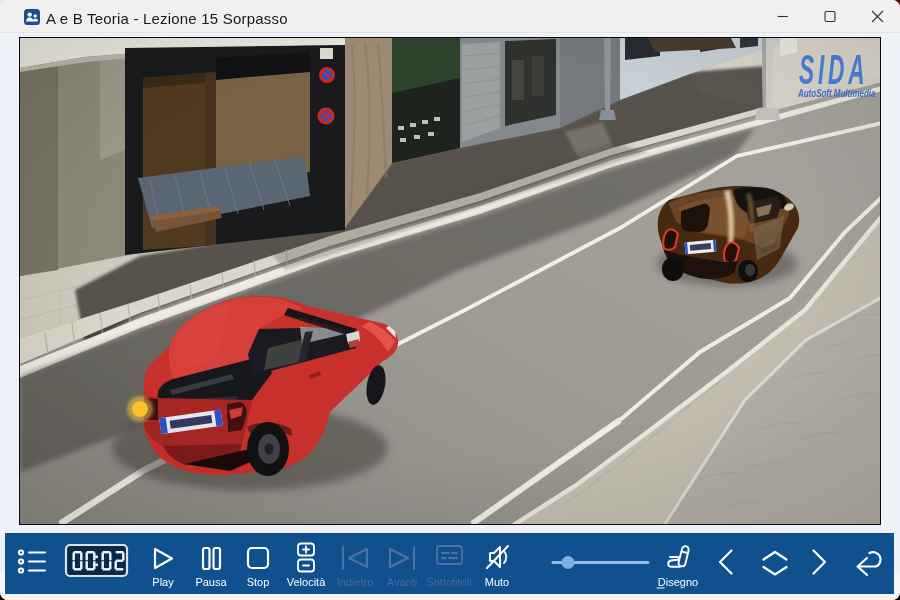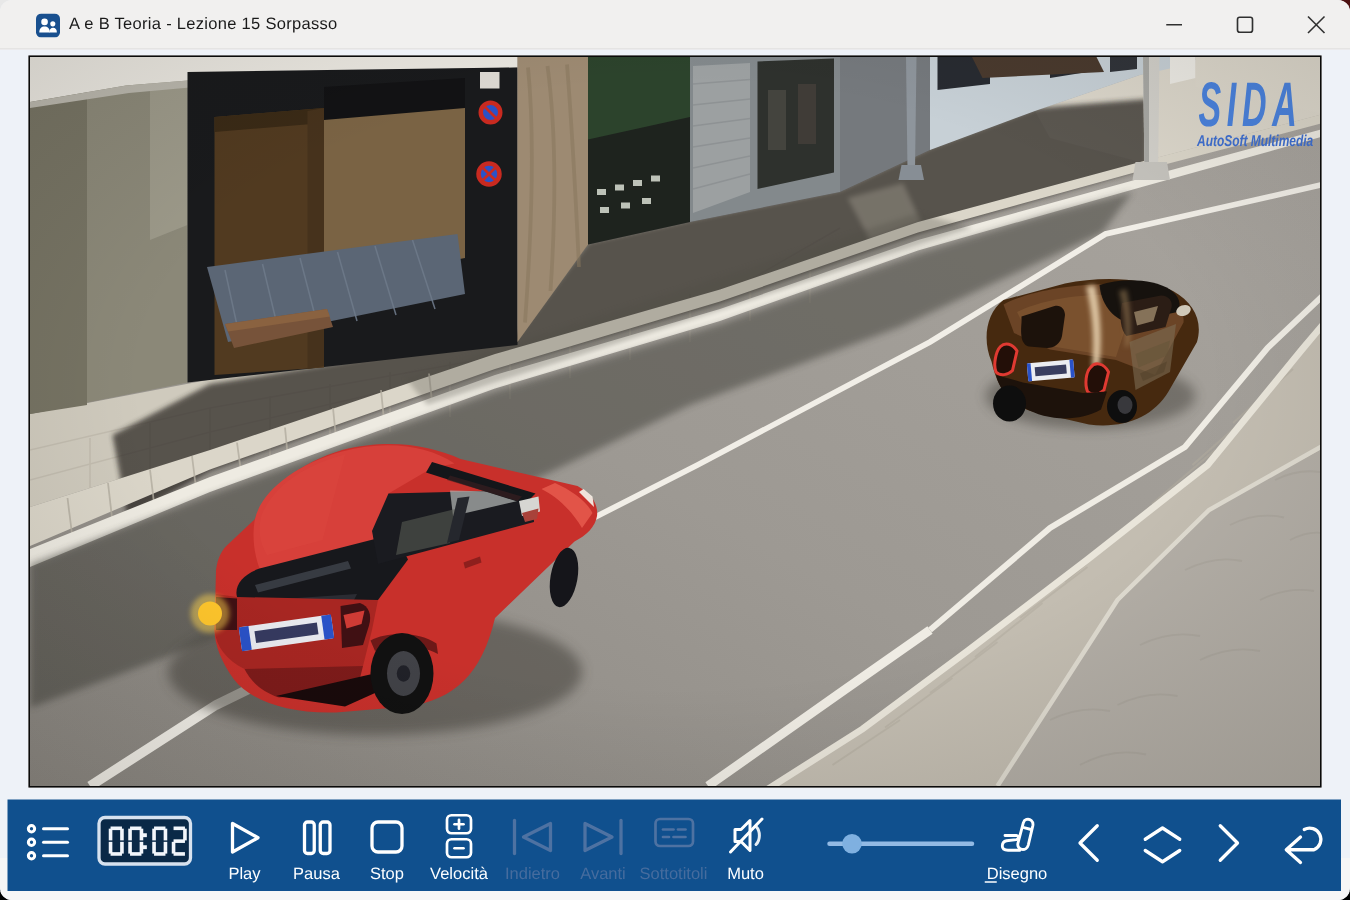--- a/index.html
+++ b/index.html
@@ -2,21 +2,21 @@
 <html><head>
 <meta charset="utf-8">
 <style>
   html,body{margin:0;padding:0;width:900px;height:600px;overflow:hidden;background:#000;}
   *{box-sizing:border-box;}
   #win{position:absolute;left:0;top:0;width:900px;height:600px;border-radius:8px;overflow:hidden;background:#eef2f8;font-family:"Liberation Sans",sans-serif;}
   #corner-tl{position:absolute;left:0;top:0;width:16px;height:16px;background:#e8e8e8;}
   #corner-tr{position:absolute;right:0;top:0;width:16px;height:16px;background:#4c0f10;}
   #titlebar{position:absolute;left:0;top:0;width:900px;height:33px;background:#f1f0ef;border-bottom:1px solid #e5e4e3;z-index:5;}
   #title-ico{position:absolute;left:24px;top:9px;}
-  #title-txt{position:absolute;left:46px;top:10px;font-size:11px;color:#1a1a1a;letter-spacing:0.2px;text-align:center;}
+  #title-txt{position:absolute;left:46px;top:10px;font-size:15px;color:#1a1a1a;letter-spacing:0.2px;text-align:center;}
   #winbtns{position:absolute;right:0;top:0;height:33px;}
   #video{position:absolute;left:19px;top:37px;width:862px;height:488px;background:#a29d98;border:1px solid #0a0a0a;}
   #bar{position:absolute;left:5px;top:533px;width:889px;height:62px;background:#10508e;}
   #bstrip{position:absolute;left:0px;top:594px;width:900px;height:6px;background:#f6f6f6;}
   #corner-bl{position:absolute;left:0;bottom:0;width:14px;height:14px;background:#000;}
   #corner-br{position:absolute;right:0;bottom:0;width:14px;height:14px;background:#000;}
   .cornmask-bl{position:absolute;left:0;bottom:0;width:28px;height:28px;background:#f6f6f6;border-radius:0 0 0 9px;}
   .cornmask-br{position:absolute;right:0;bottom:0;width:28px;height:28px;background:#f6f6f6;border-radius:0 0 9px 0;}
 </style>
 </head>

